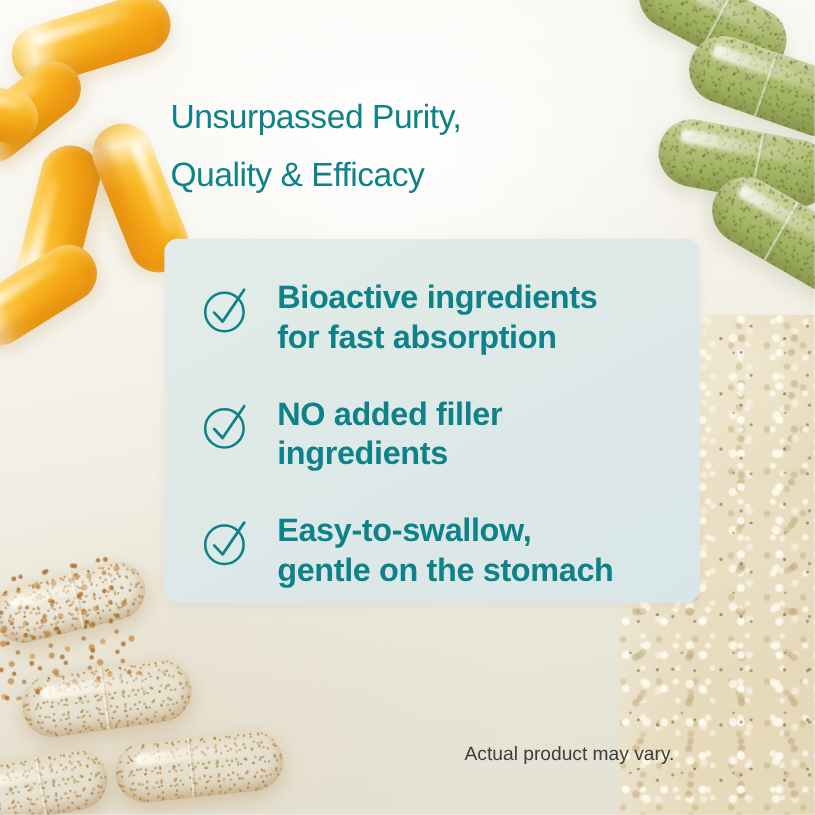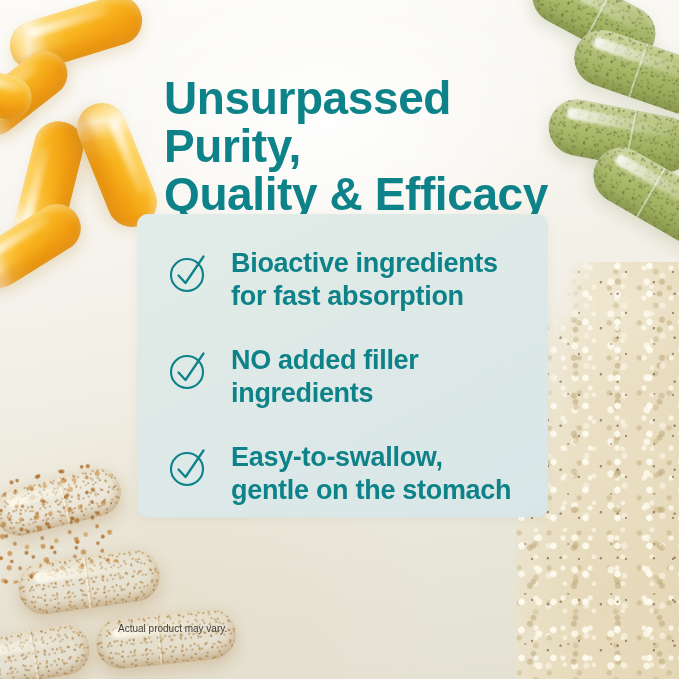--- a/index.html
+++ b/index.html
@@ -306,38 +306,38 @@
       radial-gradient(circle at 80% 86%, rgba(232,220,190,0.62) 1.2px, transparent 2.0px);
     background-size: 38px 34px, 46px 40px, 33px 44px, 42px 37px;
     -webkit-mask-image: linear-gradient(100deg, rgba(0,0,0,0) 4%, rgba(0,0,0,0.55) 48%, #000 100%);
     mask-image: linear-gradient(100deg, rgba(0,0,0,0) 4%, rgba(0,0,0,0.55) 48%, #000 100%);
     pointer-events: none;
   }
 
   
   .headline {
     position: absolute;
-    left: 164px;
+    left: 142px;
     top: 74px;
     width: 430px;
     margin: 0;
-    font-size: 46px;
+    font-size: 28px;
     line-height: 48px;
-    font-weight: 700;
+    font-weight: 400;
     letter-spacing: -0.4px;
     color: #0d8288;
     white-space: pre-line;
   }
 
   
   .panel {
     position: absolute;
     left: 137px;
-    top: 214px;
-    width: 411px;
+    top: 199px;
+    width: 446px;
     height: 303px;
     border-radius: 11px;
     background: linear-gradient(152deg,
         #e2ece8 0%,
         #dfeae7 34%,
         #dcE8E8 64%,
         #d9e6e7 100%);
     box-shadow: 0 2px 10px rgba(90,120,118,0.07);
   }
 
@@ -387,22 +387,22 @@
     line-height: 15.2px;
     color: #3f3d38;
     white-space: pre-line;
   }
   .variance-note {
     position: absolute;
     left: 118px;
     top: 621px;
     width: 444px;
     margin: 0;
-    text-align: left;
-    font-size: 10px;
+    text-align: right;
+    font-size: 16px;
     line-height: 15.2px;
     color: #3f3d38;
   }
 </style>
 </head>
 <body>
 
 <div id="infographic">
 
   <div class="bg-wash"></div>

